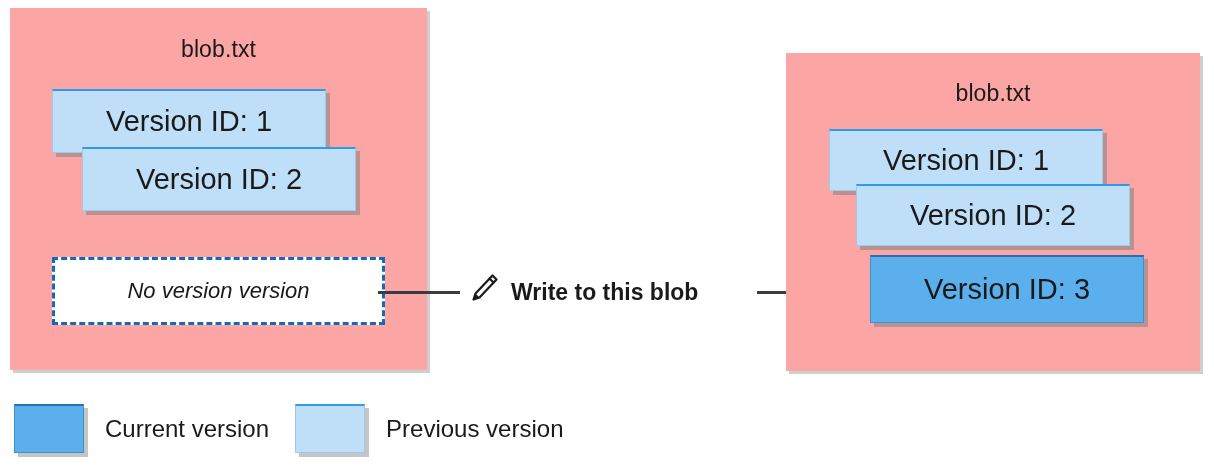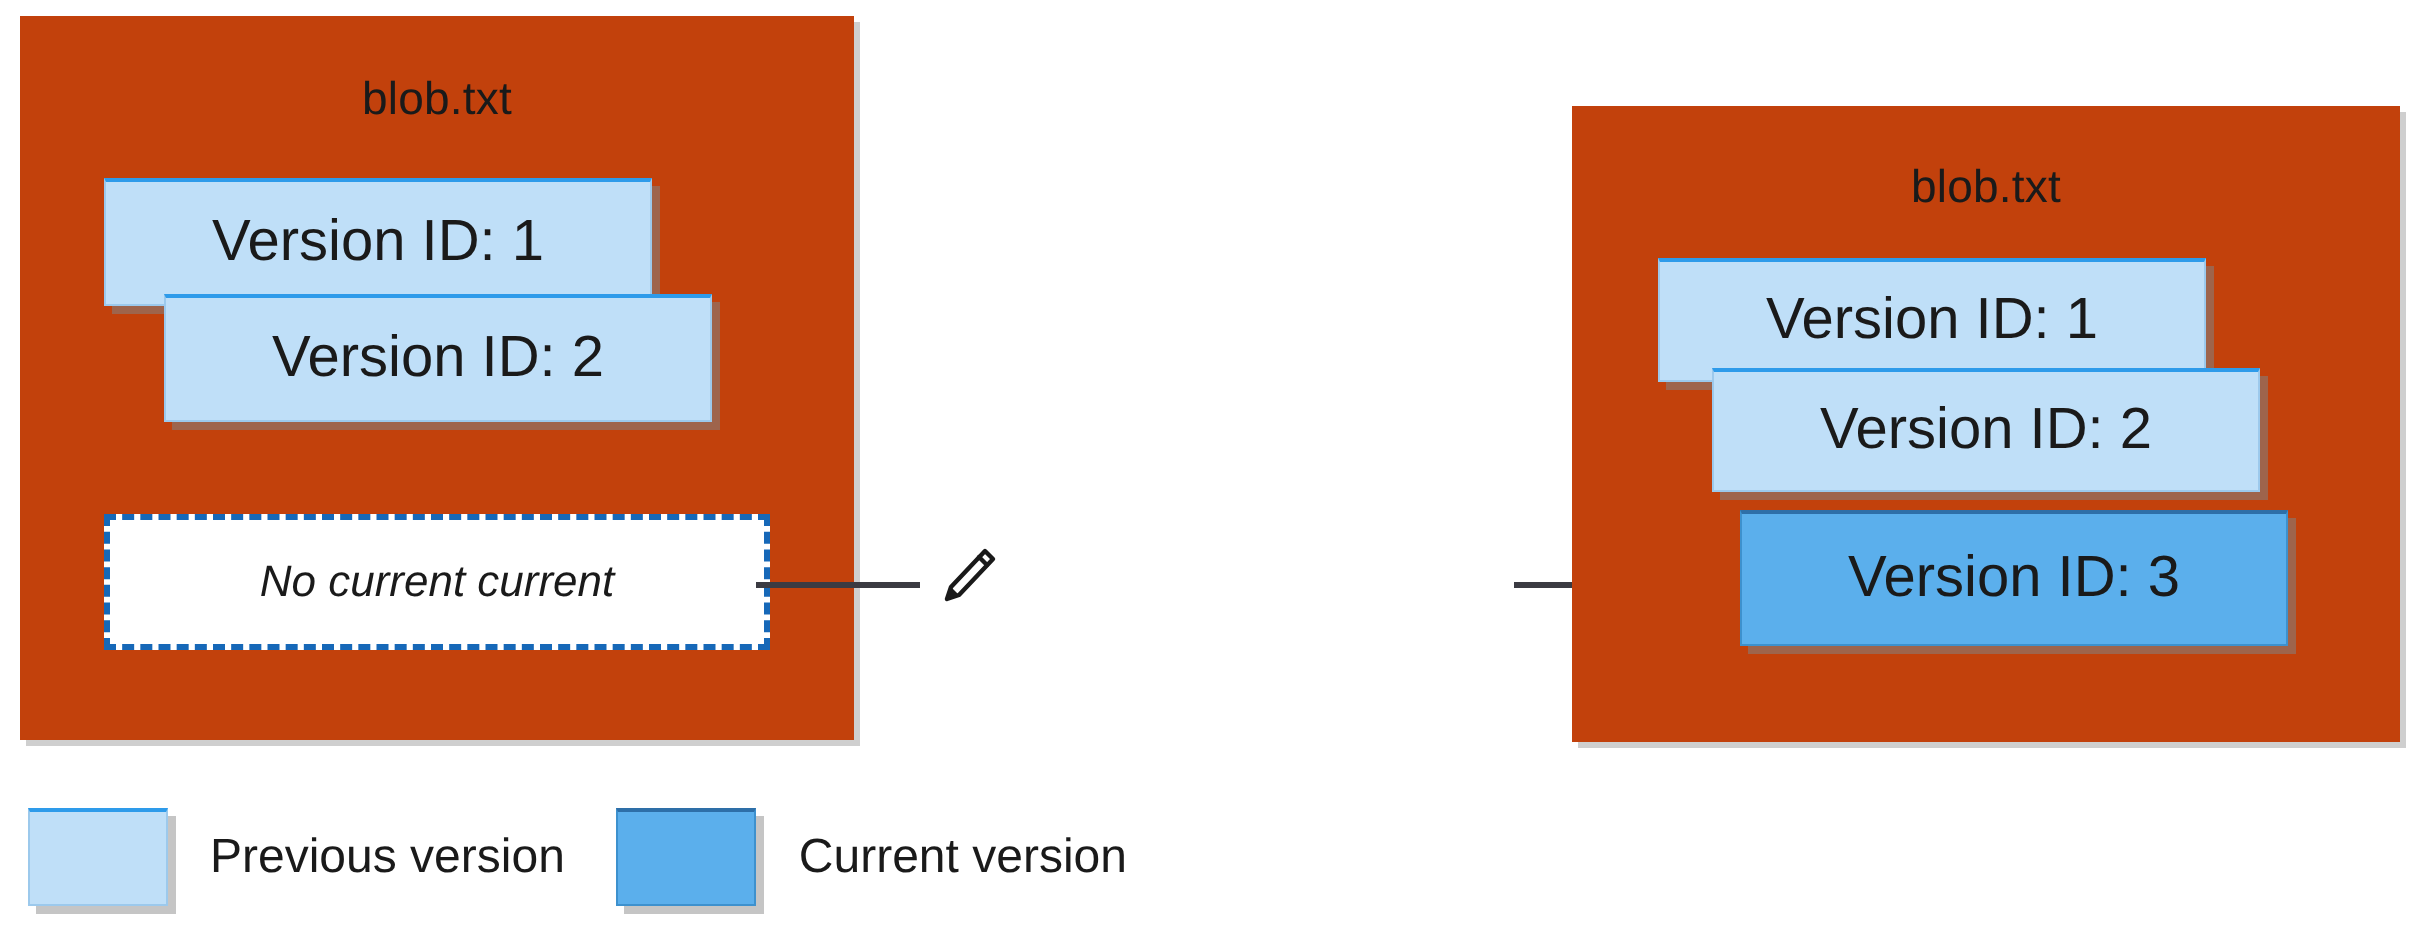--- a/index.html
+++ b/index.html
@@ -16,21 +16,21 @@
     position: relative;
     width: 1214px;
     height: 469px;
     background: #ffffff;
     overflow: hidden;
   }
 
   
   .blob-panel {
     position: absolute;
-    background: #c2410c;
+    background: #fca5a5;
     box-shadow: 3px 3px 0 0 #cfcfcf;
     box-sizing: border-box;
   }
   .panel-title {
     position: absolute;
     left: 0;
     right: 0;
     text-align: center;
     font-size: 23px;
     color: #1a1a1a;
@@ -150,36 +150,37 @@
 
     <div class="version-card previous" style="left:42px; top:81px; width:274px; height:64px;">
       <span>Version ID: 1</span>
     </div>
 
     <div class="version-card previous" style="left:72px; top:139px; width:274px; height:64px;">
       <span>Version ID: 2</span>
     </div>
 
     <div class="no-version-box" style="left:42px; top:249px; width:333px; height:68px;">
-      <span>No current current</span>
+      <span>No version version</span>
     </div>
   </div>
 
   <div class="connector-line" style="left:378px; top:291px; width:82px;"></div>
 
   <div class="action-group" style="left:468px; top:272px;">
     <span class="pencil-icon">
       <svg width="32" height="36" viewBox="0 0 32 36" aria-hidden="true">
         <g fill="none" stroke="#1a1a1a" stroke-width="2.2" stroke-linejoin="round" stroke-linecap="round">
           <path d="M24.5 3.5 L28.5 7.5 L11.5 25.5 L5.5 27.5 L7.5 21.5 Z"></path>
           <path d="M21.5 6.5 L25.5 10.5"></path>
         </g>
         <path d="M5.5 27.5 L7.5 21.5 L11.5 25.5 Z" fill="#1a1a1a"></path>
       </svg>
     </span>
+    <span class="action-label">Write to this blob</span>
   </div>
 
   <div class="connector-line" style="left:757px; top:291px; width:112px;"></div>
   <svg class="arrow-svg" style="left:864px; top:280px;" width="24" height="25" viewBox="0 0 24 25">
     <path d="M0 2 L21 12.5 L0 23 Z" fill="#3b3b42"></path>
   </svg>
 
   <div class="blob-panel" style="left:786px; top:53px; width:414px; height:318px;">
 
     <div class="panel-title" style="top:27px;">blob.txt</div>
@@ -193,23 +194,23 @@
     </div>
 
     <div class="version-card current" style="left:84px; top:202px; width:274px; height:68px;">
       <span>Version ID: 3</span>
     </div>
   </div>
 
   <div class="legend" style="left:14px; top:404px;">
 
     <div class="legend-item">
+      <span class="legend-swatch current"></span>
+      <span class="legend-label">Current version</span>
+    </div>
+
+    <div class="legend-item">
       <span class="legend-swatch previous"></span>
       <span class="legend-label">Previous version</span>
     </div>
-
-    <div class="legend-item">
-      <span class="legend-swatch current"></span>
-      <span class="legend-label">Current version</span>
-    </div>
   </div>
 
 </div>
 
 </body></html>

